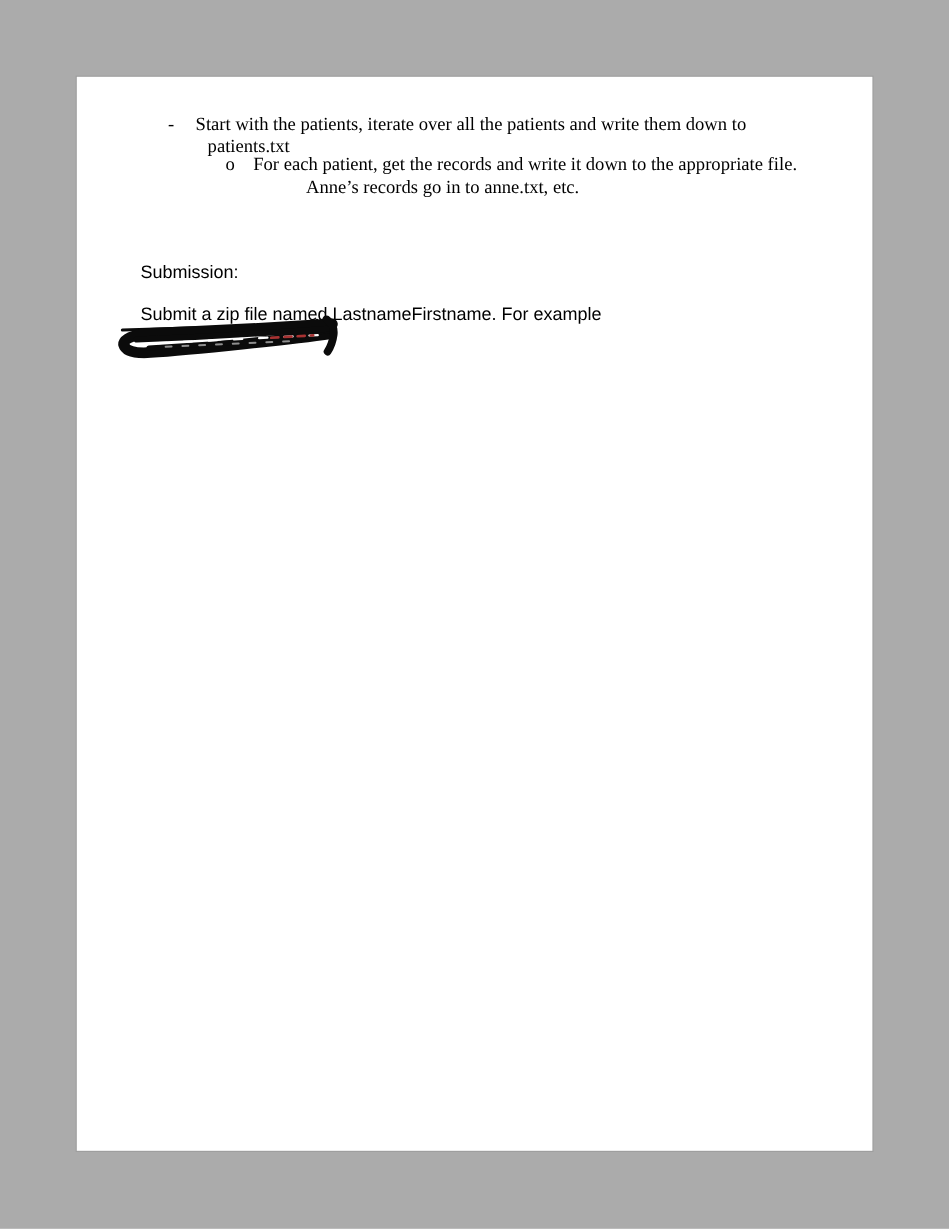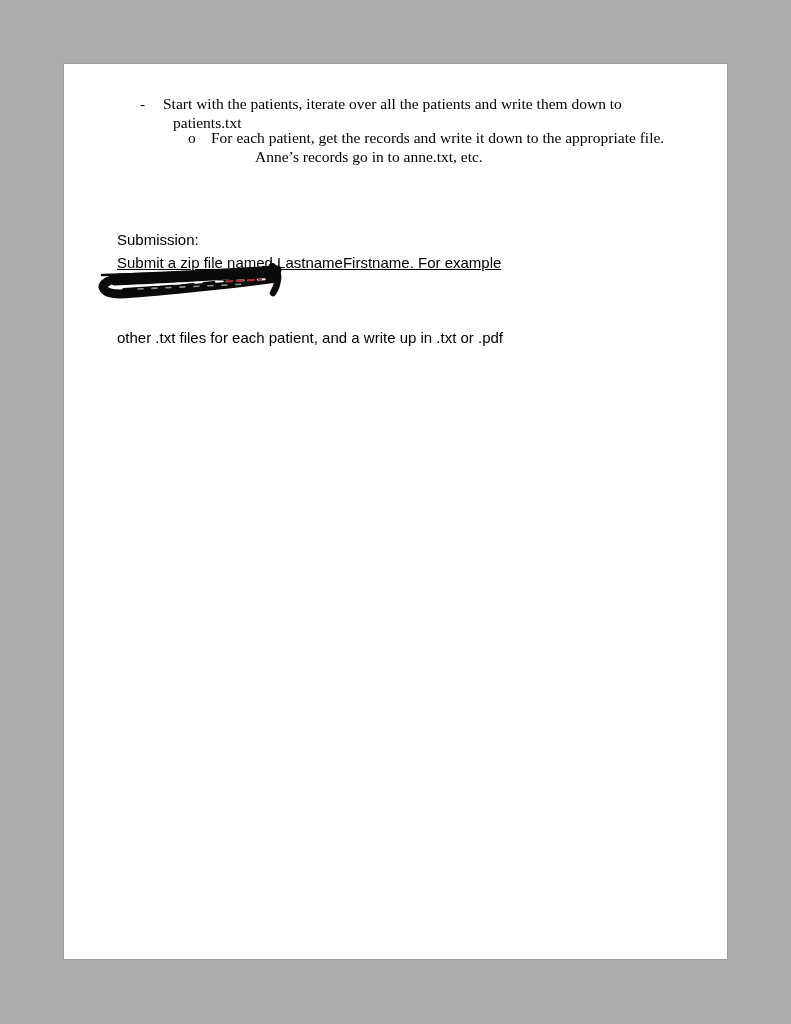--- a/index.html
+++ b/index.html
@@ -62,38 +62,37 @@
   <div class="paper" style="background: rgb(255, 255, 255); color: rgb(0, 0, 0);">
 
     <span class="line serif" style="left:76px; top:32px;">-</span>
     <span class="line serif" style="left:99px; top:32px;">Start with the patients, iterate over all the patients and write them down to</span>
     <span class="line serif" style="left:99px; top:51px;margin-left:10px;">patients.txt</span>
 
     <span class="line serif" style="left:124px; top:66px;">o</span>
     <span class="line serif" style="left:147px; top:66px;">For each patient, get the records and write it down to the appropriate file.</span>
     <span class="line serif" style="left:147px; top:85px;margin-left:44px;">Anne’s records go in to anne.txt, etc.</span>
 
-    <span class="line sans" style="left:53px; top:168px;">Submission:</span>
+    <span class="line sans" style="left:53px; top:156px;">Submission:</span>
 
-    <span class="line sans" style="left:53px; top:191px;text-decoration:underline;">Submit a zip file named LastnameFirstname. For example</span>
+    <span class="line sans" style="left:53px; top:191px;">Submit a zip file named LastnameFirstname. For example</span>
 
     <svg class="scribble-svg" viewBox="0 0 188 36">
 
       <path d="M 4,12 Q 80,9.5 160,9 Q 167,8 166,4" stroke-width="2.6" stroke="#0b0b0b"></path>
 
       <path d="M 179,7 Q 100,12 22,15 Q 5,18 5,24 Q 7,31 22,31 Q 42,30 92,25 Q 150,19 178,15" stroke-width="9" stroke="#0b0b0b"></path>
 
       <path d="M 16,20 Q 90,17 176,11" stroke-width="5" stroke="#0b0b0b"></path>
       <path d="M 26,27 Q 100,22 177,17" stroke-width="4" stroke="#0b0b0b"></path>
 
       <path d="M 174,3 Q 181,8 180,16 Q 179,24 175,30" stroke-width="6.5" stroke="#0b0b0b"></path>
 
       <path d="M 34,23 L 172,16" stroke-width="1.8" stroke-dasharray="7 14" stroke="#ffffff"></path>
 
       <path d="M 40,26 L 150,21" stroke-width="1.6" stroke-dasharray="5 9" stroke="#8f8f8f"></path>
 
       <path d="M 128,18.5 L 163,16.5" stroke-width="2.2" stroke-dasharray="6 5" stroke="#a83232"></path>
     </svg>
 
-    <span class="line sans" style="left:53px; top:266px;">other .txt files for each patient, and a write up in .txt or .pdf</span>
 
   </div>
 </div>
 
 </body></html>

